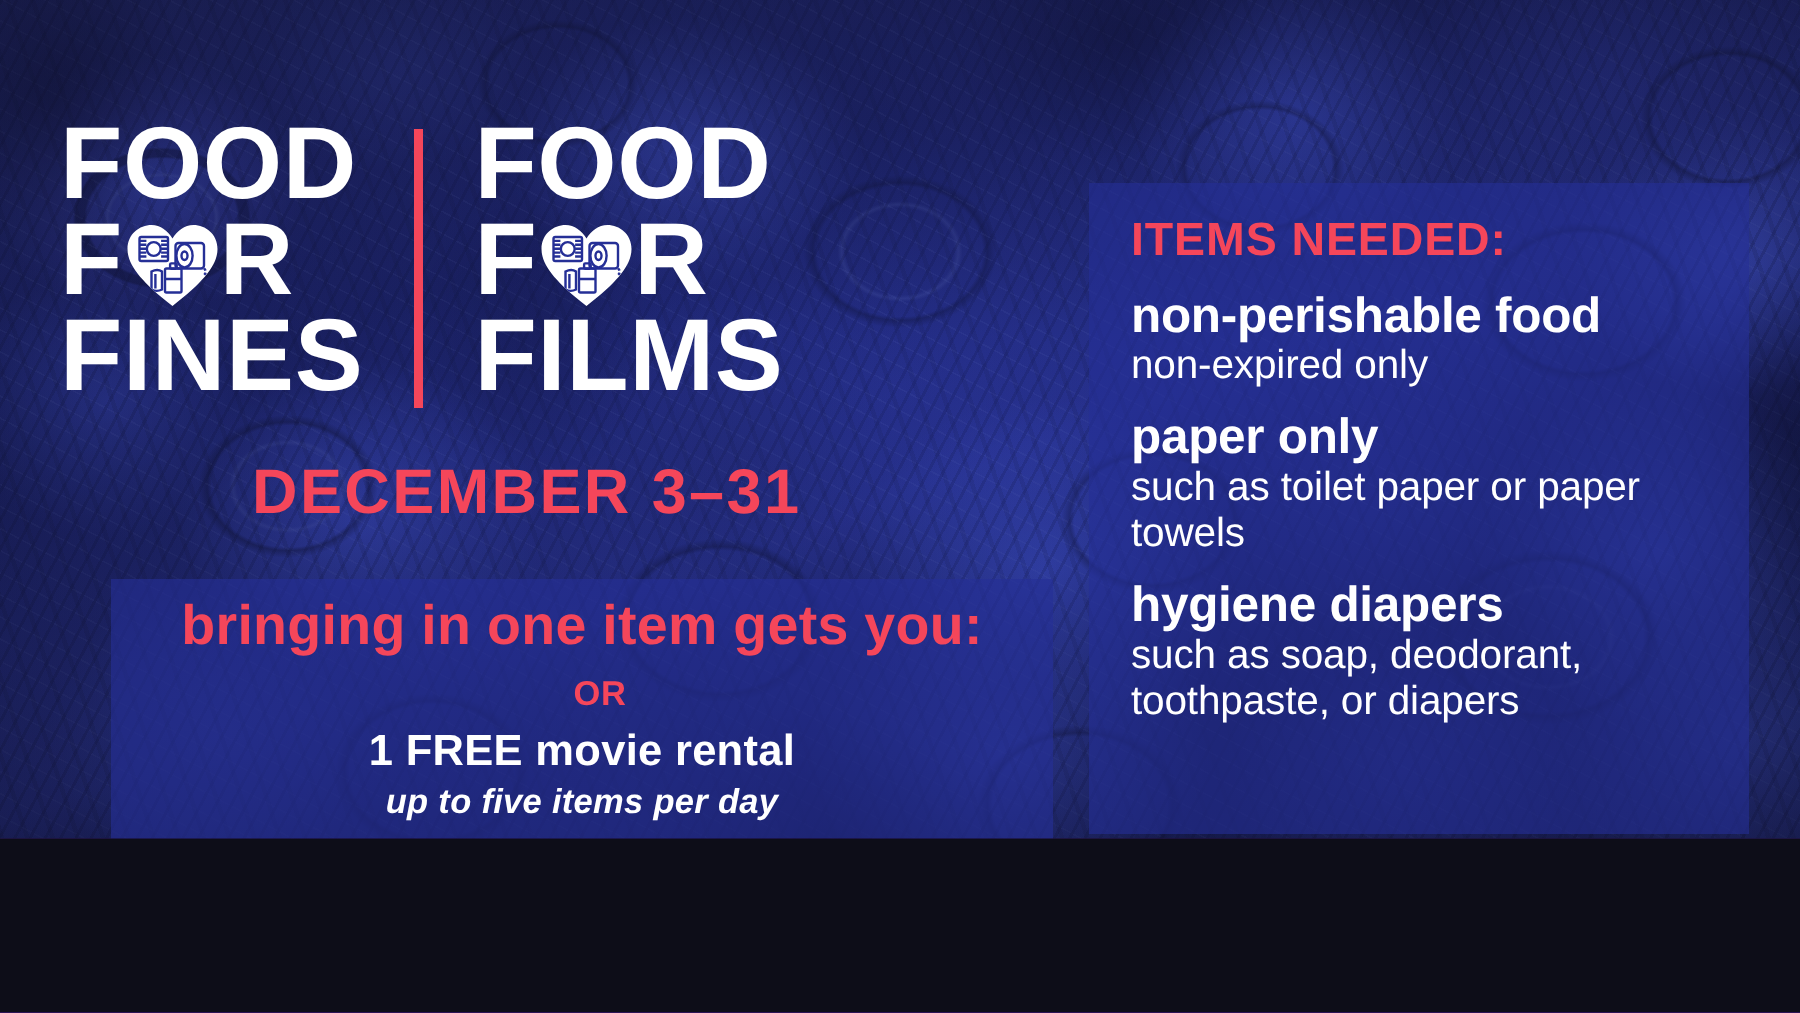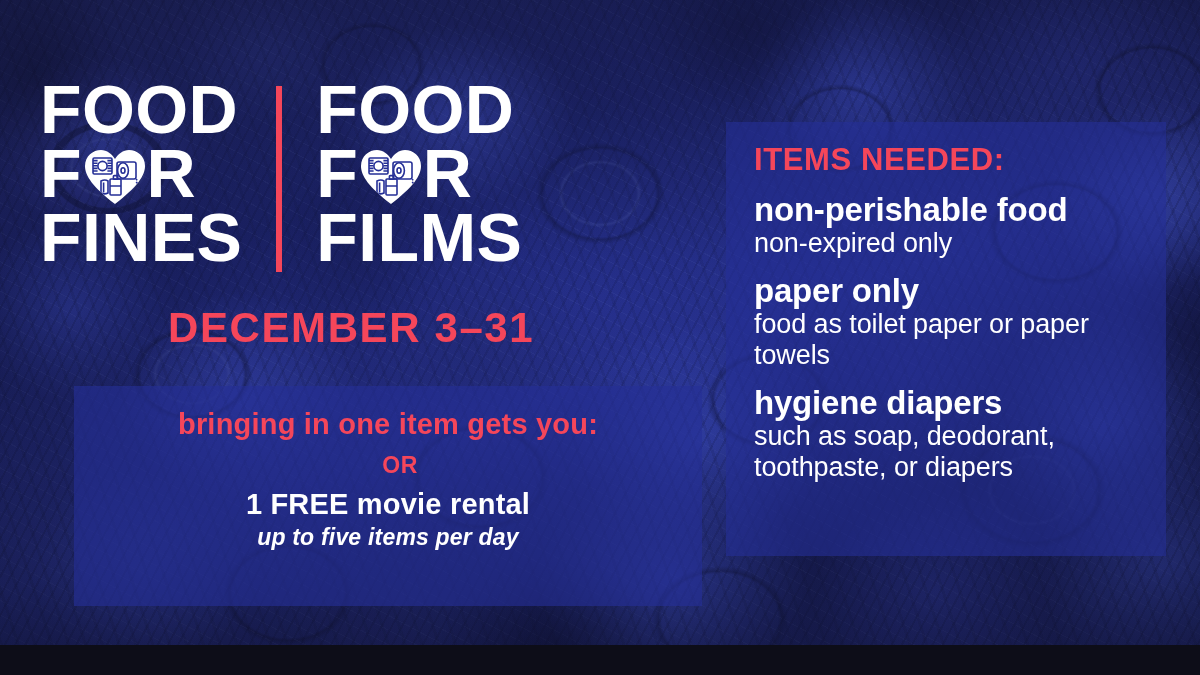--- a/index.html
+++ b/index.html
@@ -3,21 +3,21 @@
 <meta charset="utf-8">
 <style>
   html, body {
     margin: 0;
     padding: 0;
     background: #0d0d18;
   }
   #poster {
     position: relative;
     width: 1200px;
-    height: 645px;
+    height: 559px;
     overflow: hidden;
     font-family: "Liberation Sans", sans-serif;
     background: #4c1d95;
   }
 
   
   .bg-layer {
     position: absolute;
     inset: 0;
     overflow: hidden;
@@ -170,22 +170,21 @@
     width: 628px;
     height: 220px;
     background: rgba(37, 47, 150, 0.62);
     padding-top: 10px;
     box-sizing: border-box;
     text-align: center;
   }
   .promo-head {
     color: #F5465A;
     font-weight: 700;
-    font-size: 29px;
-    margin-top: 12px;
+    font-size: 37px;
     letter-spacing: .2px;
   }
   .promo-main {
     color: #ffffff;
     font-weight: 700;
     font-size: 32px;
     margin-top: 14px;
     letter-spacing: .2px;
   }
   .promo-or {
@@ -366,21 +365,21 @@
   <div class="items-panel">
     <div class="items-head">ITEMS NEEDED:</div>
 
     <div>
       <div class="item-term">non-perishable food</div>
       <div class="item-desc">non-expired only</div>
     </div>
 
     <div>
       <div class="item-term">paper only</div>
-      <div class="item-desc">food as toilet paper or paper towels</div>
+      <div class="item-desc">such as toilet paper or paper towels</div>
     </div>
 
     <div>
       <div class="item-term">hygiene diapers</div>
       <div class="item-desc">such as soap, deodorant, toothpaste, or diapers</div>
     </div>
   </div>
 
 </div>
 

